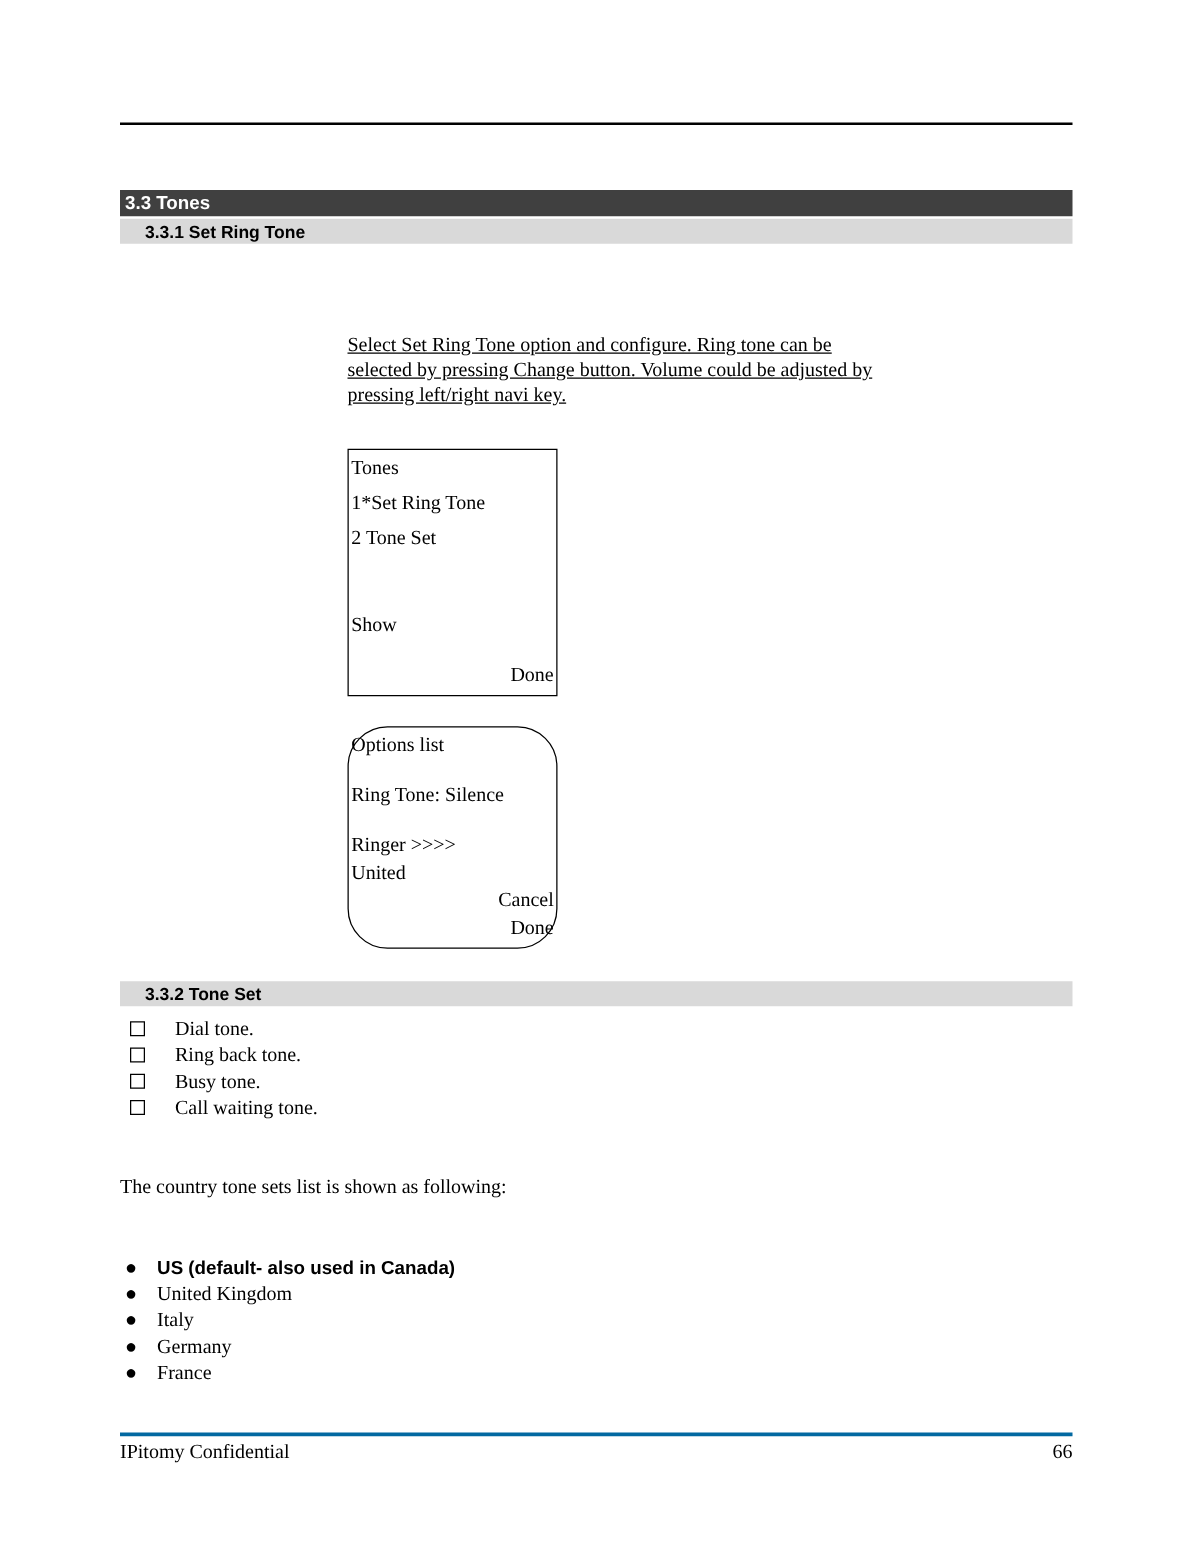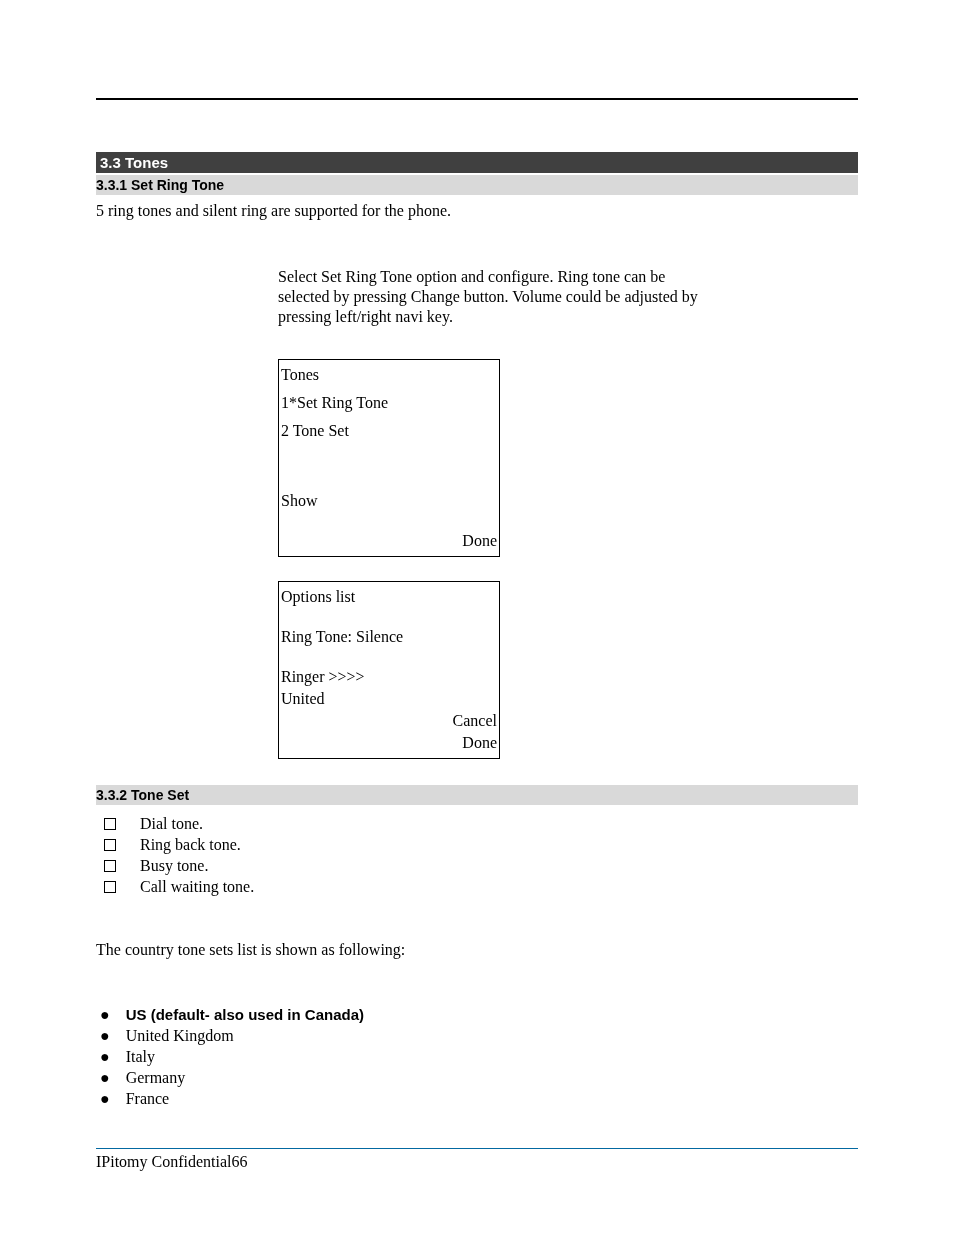--- a/index.html
+++ b/index.html
@@ -27,49 +27,50 @@
       font-size: 15px;
       padding: 2px 4px;
       margin-bottom: 2px;
     }
     .subsection-header {
       background: #d9d9d9;
       color: #000;
       font-family: Arial, Helvetica, sans-serif;
       font-weight: bold;
       font-size: 14px;
-      padding: 2px 0;
+      padding: 2px 20px;
     }
     .body-text {
       margin-top: 6px;
       font-size: 16px;
       line-height: 1.3;
     }
     .instruction-block {
-      margin-top: 45px;
+      margin-top: 72px;
       margin-left: 182px;
       width: 430px;
       line-height: 1.25;
+      text-decoration: underline;
     }
     .phone-screen {
       border: 1.5px solid #000;
-      width: 222px;
+      width: 168px;
       margin-left: 182px;
       margin-top: 32px;
       padding: 4px 2px;
       font-size: 16px;
     }
     .phone-screen .line {
       padding: 2px 0;
     }
     .phone-screen .spacer-sm { height: 6px; }
     .phone-screen .spacer-md { height: 18px; }
     .phone-screen .spacer-lg { height: 48px; }
     .right { text-align: right; padding-right: 2px; }
-    .second-screen { margin-top: 24px; }
+    .second-screen { margin-top: 24px; border-radius: 32px; }
     .subsection-2 { margin-top: 26px; }
     .checkbox-list {
       margin-top: 10px;
       list-style: none;
     }
     .checkbox-list li {
       display: flex;
       align-items: baseline;
       margin-bottom: 3px;
     }
@@ -105,37 +106,37 @@
       font-weight: bold;
       font-size: 15px;
       margin-top: 41px;
     }
     .followup { margin-top: 44px; }
     .footer {
       position: absolute;
       bottom: 64px;
       left: 96px;
       right: 96px;
-      border-top: 1px solid #0369a1;
+      border-top: 3px solid #0369a1;
       padding-top: 4px;
       display: flex;
+      justify-content: space-between;
       font-size: 16px;
     }
   </style>
 </head>
 <body>
 
 <div class="page">
   <div class="top-rule"></div>
 
   <div class="section-header">3.3 Tones</div>
 
   <div class="subsection-header">3.3.1 Set Ring Tone</div>
 
-  <p class="body-text">5 ring tones and silent ring are supported for the phone.</p>
 
   <p class="instruction-block">Select Set Ring Tone option and configure. Ring tone can be selected by pressing Change button. Volume could be adjusted by pressing left/right navi key.</p>
 
   <div class="phone-screen">
     <div class="line">Tones</div>
     <div class="spacer-sm"></div>
     <div class="line">1*Set Ring Tone</div>
     <div class="spacer-sm"></div>
     <div class="line">2 Tone Set</div>
     <div class="spacer-lg"></div>

